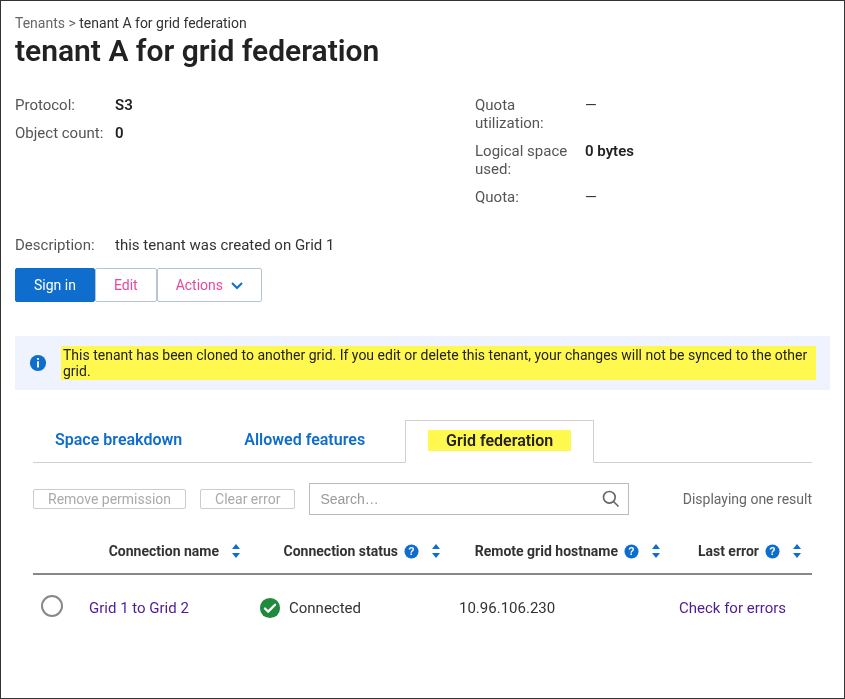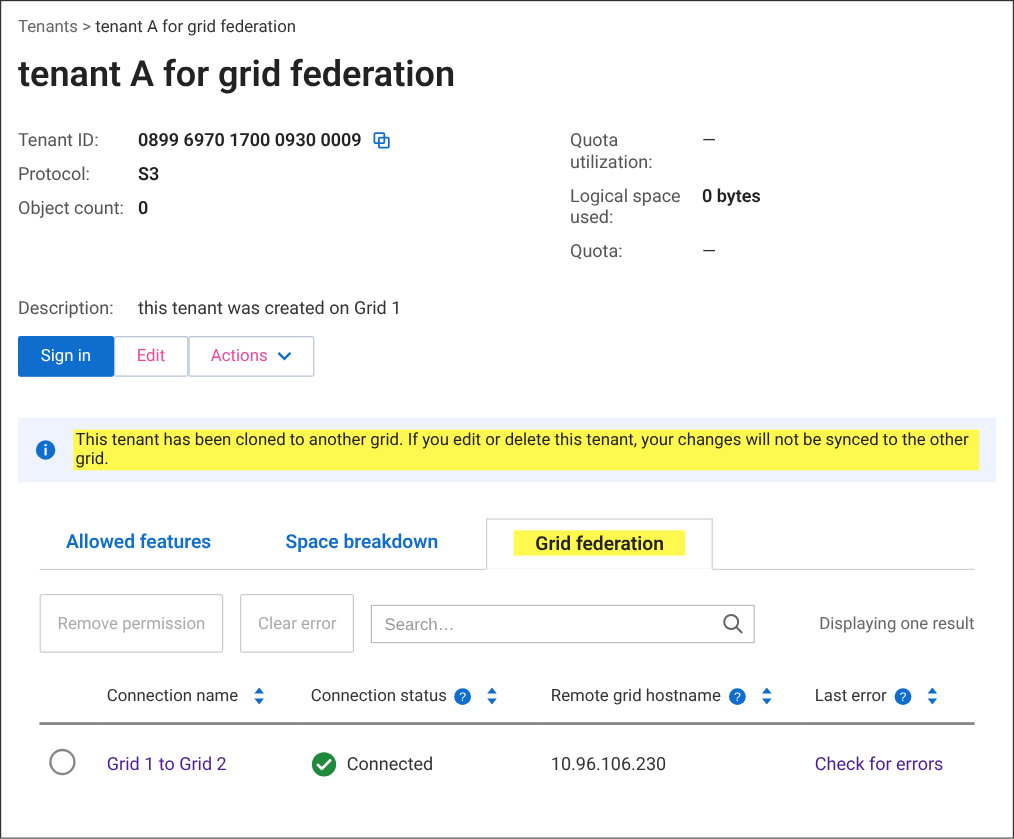--- a/index.html
+++ b/index.html
@@ -14,21 +14,21 @@
     width: 845px;
     height: 699px;
     border: 1px solid #333;
     padding: 14px 14px 0 14px;
     position: relative;
     overflow: hidden;
   }
   .breadcrumb {
     font-size: 14px;
     color: #666;
-    margin-bottom: 14px;
+    margin-bottom: 2px;
   }
   .breadcrumb .crumb-link { color: #666; }
   .breadcrumb .crumb-current { color: #333; }
   h1.page-title {
     font-size: 30px;
     font-weight: 600;
     margin: 0 0 28px 0;
     color: #222;
   }
   .details-row { display: flex; gap: 60px; margin-bottom: 12px; }
@@ -90,39 +90,39 @@
     margin-bottom:-1px;
     color:#222;
   }
   .tab.active .tlabel { background:#fff94f; padding:1px 18px; }
   .toolbar-row {
     display:flex; align-items:center;
     padding: 20px 0 14px 0;
     gap: 14px;
   }
   .btn-disabled {
-    height:49px; padding:0 14px;
+    height:20px; padding:0 14px;
     border:1px solid #ccc; color:#aaa;
     display:inline-flex; align-items:center; border-radius:2px;
     font-size:14px; background:#fff;
   }
   .search-wrap {
     position:relative; flex:0 0 320px;
   }
   .search-input {
     width:100%; height:32px;
     border:1px solid #bbb; padding:0 36px 0 10px;
     font-size:14px; color:#333;
   }
   .search-input::placeholder { color:#999; }
   .search-icon-pos { position:absolute; right:8px; top:6px; width:20px; height:20px; color:#666;}
   .result-count { margin-left:auto; color:#666; font-size:14px; }
   .table { width:100%; border-collapse:collapse; }
   .table thead th {
-    text-align:left; font-weight:400; font-size:14px; color:#333;
+    text-align:right; font-weight:700; font-size:14px; color:#333;
     padding: 14px 8px 14px 8px;
     border-bottom:2px solid #888;
     white-space:nowrap;
   }
   .th-inner { display:inline-flex; align-items:center; gap:6px; }
   .help-icon { width:15px; height:15px; display:inline-flex; color:#0f6ecd;}
   .sort-icon { width:12px; height:14px; display:inline-flex; color:#0f6ecd; margin-left:6px;}
   .table tbody td {
     padding: 20px 8px 0 8px;
     font-size:15px; color:#333;
@@ -151,30 +151,20 @@
     <span class="crumb-link">Tenants</span>
     <span>&gt;</span>
     <span class="crumb-current">tenant A for grid federation</span>
   </div>
 
   <h1 class="page-title">tenant A for grid federation</h1>
 
   <div class="details-row">
     <div class="details-col-left">
       <div class="kv">
-        <div class="k">Tenant ID:</div>
-        <div class="v">0899 6970 1700 0930 0009</div>
-        <span class="copy-icon">
-          <svg viewBox="0 0 24 24" width="18" height="18" fill="none" stroke="#0f6ecd" stroke-width="2">
-            <rect x="9" y="9" width="11" height="11" rx="1"></rect>
-            <rect x="4" y="4" width="11" height="11" rx="1"></rect>
-          </svg>
-        </span>
-      </div>
-      <div class="kv">
         <div class="k">Protocol:</div>
         <div class="v">S3</div>
       </div>
       <div class="kv">
         <div class="k">Object count:</div>
         <div class="v">0</div>
       </div>
     </div>
     <div class="details-col-right">
       <div class="kv kv-r">
@@ -216,22 +206,22 @@
         <circle cx="10" cy="10" r="9" fill="#0f6ecd"></circle>
         <rect x="9" y="8" width="2" height="7" fill="#fff"></rect>
         <rect x="9" y="4.5" width="2" height="2" fill="#fff"></rect>
       </svg>
     </span>
     <span class="msg">This tenant has been cloned to another grid. If you edit or delete this tenant, your changes will not be synced to the other grid.</span>
   </div>
 
   <div class="tabs-wrap">
     <div class="tabs">
+      <div class="tab"><span class="tlabel">Space breakdown</span></div>
       <div class="tab"><span class="tlabel">Allowed features</span></div>
-      <div class="tab"><span class="tlabel">Space breakdown</span></div>
       <div class="tab active"><span class="tlabel">Grid federation</span></div>
     </div>
 
     <div class="toolbar-row">
       <div class="btn-disabled">Remove permission</div>
       <div class="btn-disabled">Clear error</div>
       <div class="search-wrap">
         <input class="search-input" type="text" placeholder="Search…" style="">
         <span class="search-icon-pos">
           <svg viewBox="0 0 24 24" width="20" height="20" fill="none" stroke="#666" stroke-width="2">

